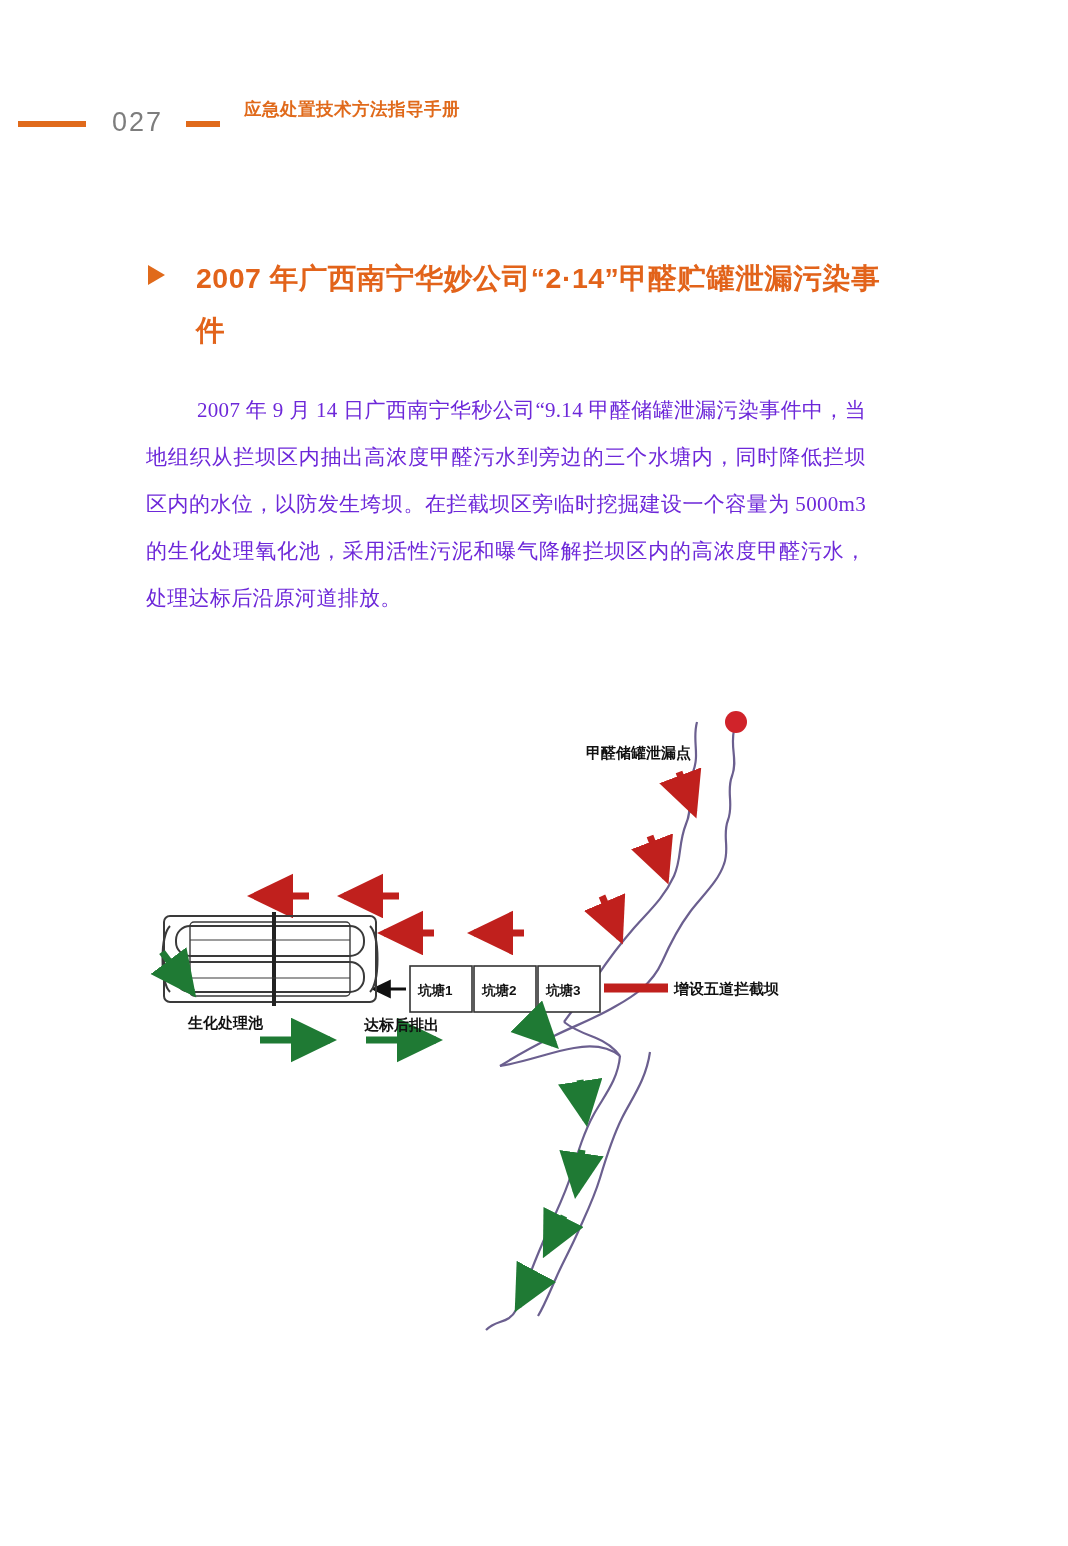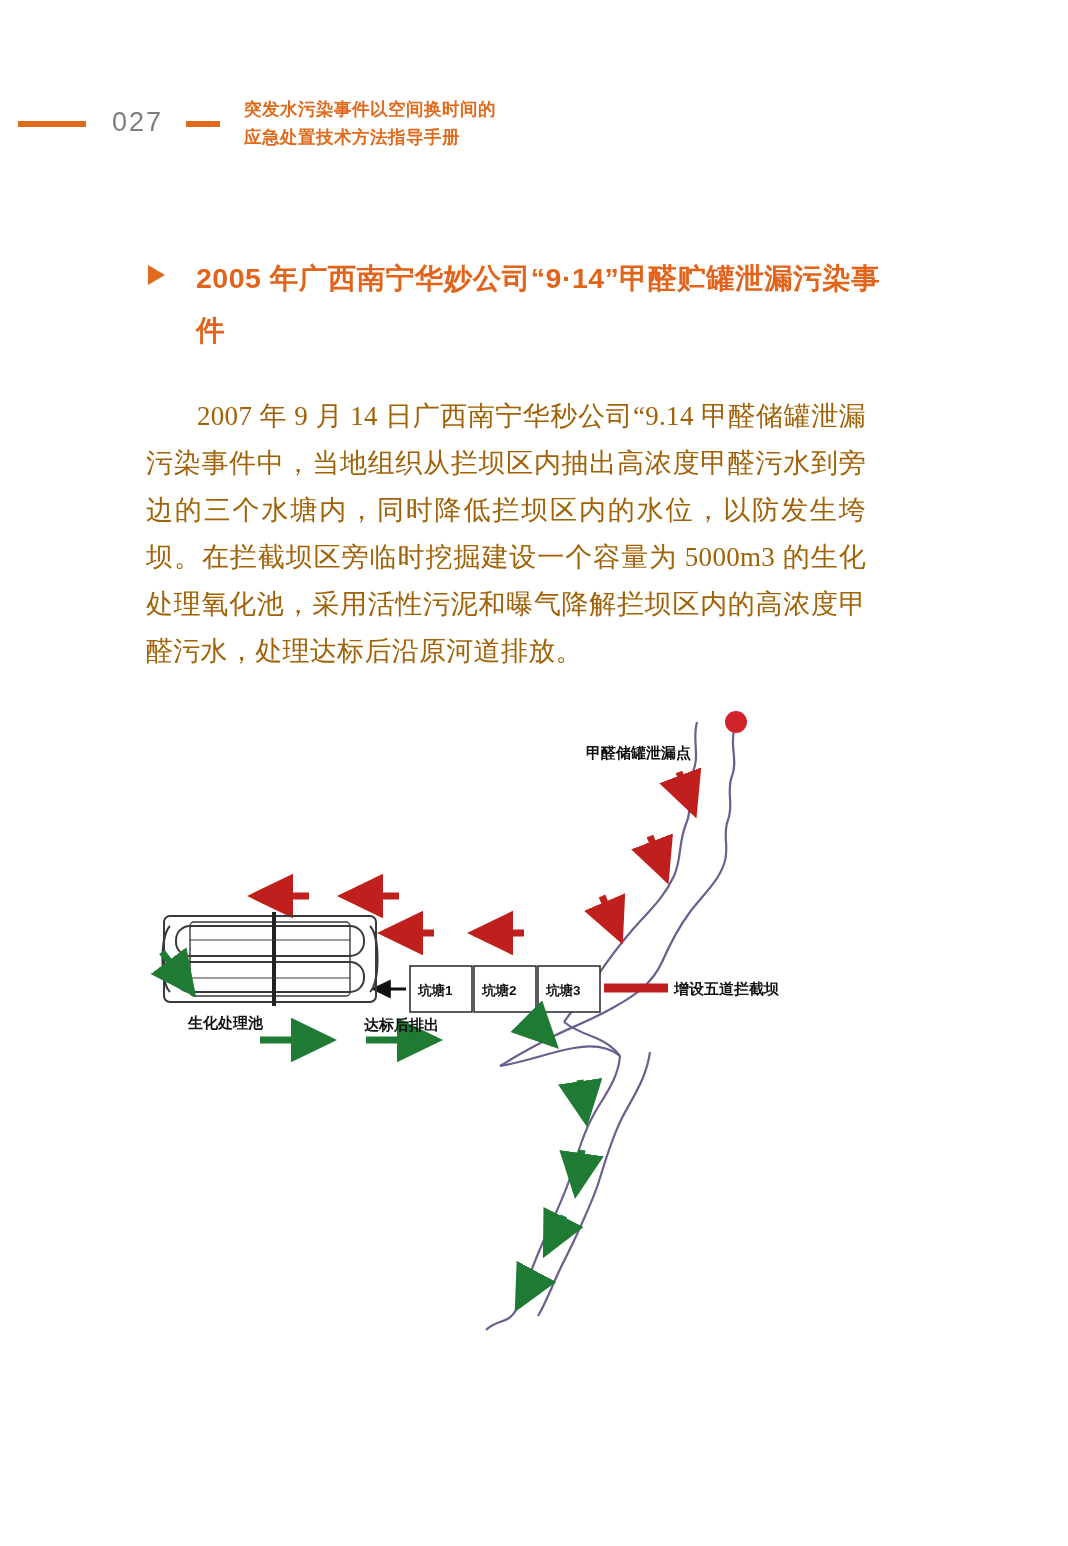--- a/index.html
+++ b/index.html
@@ -90,23 +90,23 @@
     letter-spacing: 0.5px;
   }
 
   
   .body-text {
     position: absolute;
     top: 366px;
     left: 146px;
     width: 720px;
     font-family: "Liberation Serif", "DejaVu Serif", serif;
-    font-size: 27px;
+    font-size: 21px;
     line-height: 47px;
-    color: #a16207;
+    color: #6d28d9;
     text-align: justify;
     text-indent: 51px;
     letter-spacing: 0.3px;
   }
 
   
   .figure {
     position: absolute;
     top: 700px;
     left: 134px;
@@ -129,28 +129,27 @@
   }
 </style>
 </head>
 <body>
 
 <div class="page-header">
   <div class="header-rule"></div>
   <div class="folio">027</div>
   <div class="header-tick"></div>
   <div class="header-title">
-    <div>突发水污染事件以空间换时间的</div>
     <div>应急处置技术方法指导手册</div>
   </div>
 </div>
 
 <div class="section-heading">
   <span class="heading-marker"></span>
-  <span class="heading-text">2005 年广西南宁华妙公司“9·14”甲醛贮罐泄漏污染事件</span>
+  <span class="heading-text">2007 年广西南宁华妙公司“2·14”甲醛贮罐泄漏污染事件</span>
 </div>
 
 <p class="body-text">2007 年 9 月 14 日广西南宁华秒公司“9.14 甲醛储罐泄漏污染事件中，当地组织从拦坝区内抽出高浓度甲醛污水到旁边的三个水塘内，同时降低拦坝区内的水位，以防发生垮坝。在拦截坝区旁临时挖掘建设一个容量为 5000m3 的生化处理氧化池，采用活性污泥和曝气降解拦坝区内的高浓度甲醛污水，处理达标后沿原河道排放。</p>
 
 <div class="figure">
   <svg width="800" height="640" viewBox="0 0 800 640" xmlns="http://www.w3.org/2000/svg">
 
     <defs>
       <marker id="arrowRed" markerWidth="7" markerHeight="7" refX="5.6" refY="3.2" orient="auto">
         <path d="M0,0 L6.6,3.2 L0,6.4 z" fill="#c0201d"></path>

